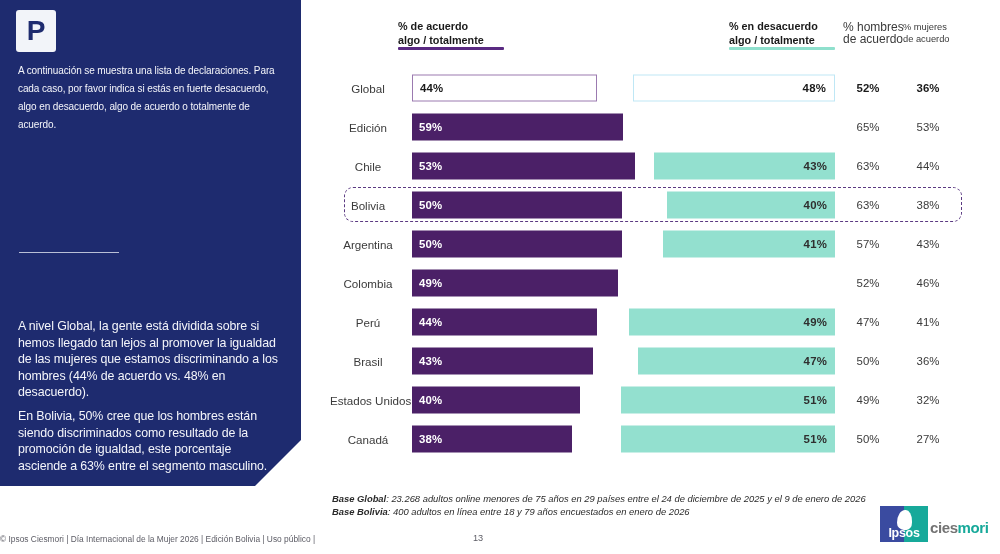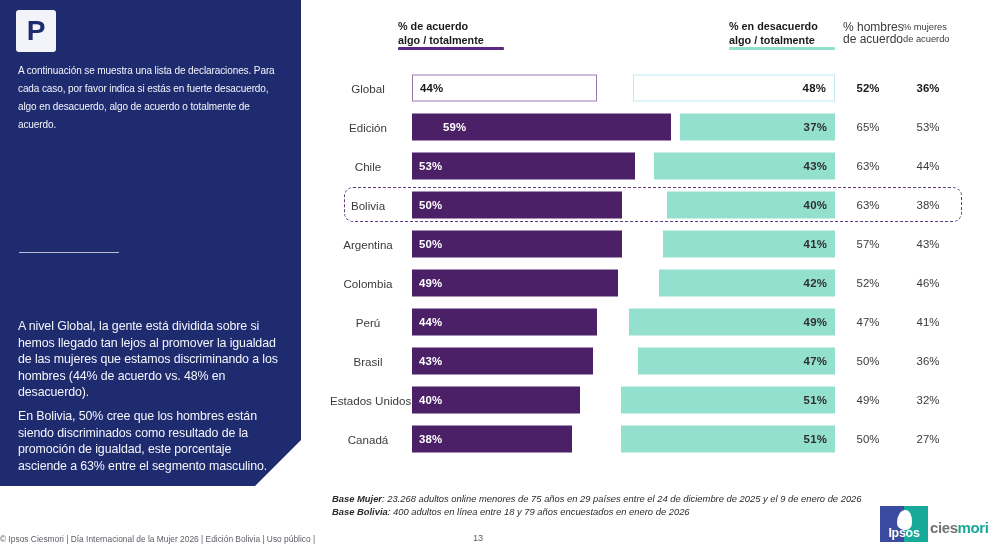--- a/index.html
+++ b/index.html
@@ -201,25 +201,22 @@
         <span class="val">44%</span>
       </div>
       <div class="bar-right" style="width: 201.6px;">
         <span class="val">48%</span>
       </div>
       <div class="col-men">52%</div>
       <div class="col-women">36%</div>
     </div>
     <div class="row">
       <div class="row-label">Edición</div>
-      <div class="bar-left" style="width: 259px; padding-left: 24px;">
+      <div class="bar-left" style="width: 211px;">
         <span class="val">59%</span>
-      </div>
-      <div class="bar-right" style="width: 155.4px;">
-        <span class="val">37%</span>
       </div>
       <div class="col-men">65%</div>
       <div class="col-women">53%</div>
     </div>
     <div class="row">
       <div class="row-label">Chile</div>
       <div class="bar-left" style="width: 222.6px;">
         <span class="val">53%</span>
       </div>
       <div class="bar-right" style="width: 180.6px;">
@@ -249,23 +246,20 @@
         <span class="val">41%</span>
       </div>
       <div class="col-men">57%</div>
       <div class="col-women">43%</div>
     </div>
     <div class="row">
       <div class="row-label">Colombia</div>
       <div class="bar-left" style="width: 205.8px;">
         <span class="val">49%</span>
       </div>
-      <div class="bar-right" style="width: 176.4px;">
-        <span class="val">42%</span>
-      </div>
       <div class="col-men">52%</div>
       <div class="col-women">46%</div>
     </div>
     <div class="row">
       <div class="row-label">Perú</div>
       <div class="bar-left" style="width: 184.8px;">
         <span class="val">44%</span>
       </div>
       <div class="bar-right" style="width: 205.8px;">
         <span class="val">49%</span>
@@ -303,21 +297,21 @@
       <div class="bar-right" style="width: 214.2px;">
         <span class="val">51%</span>
       </div>
       <div class="col-men">50%</div>
       <div class="col-women">27%</div>
     </div>
   </div>
 
 <div id="footnotes">
   <div>
-    <b>Base Mujer</b><span>: 23.268 adultos online menores de 75 años en 29 países entre el 24 de diciembre de 2025 y el 9 de enero de 2026</span>
+    <b>Base Global</b><span>: 23.268 adultos online menores de 75 años en 29 países entre el 24 de diciembre de 2025 y el 9 de enero de 2026</span>
   </div>
   <div>
     <b>Base Bolivia</b><span>: 400 adultos en línea entre 18 y 79 años encuestados en enero de 2026</span>
   </div>
 </div>
 
 <div id="footer-left">© Ipsos Ciesmori | Día Internacional de la Mujer 2026 | Edición Bolivia | Uso público |</div>
 <div id="page-num">13</div>
 
 <div id="ipsos-logo">

